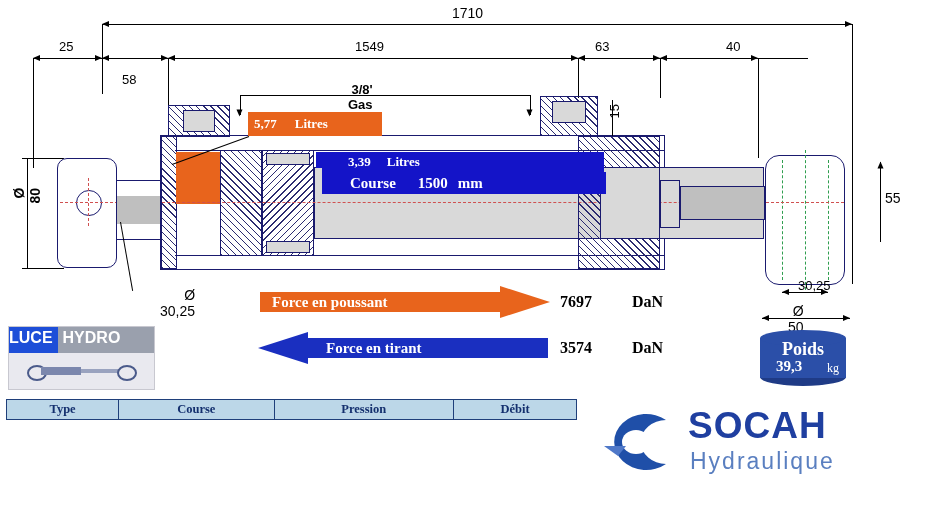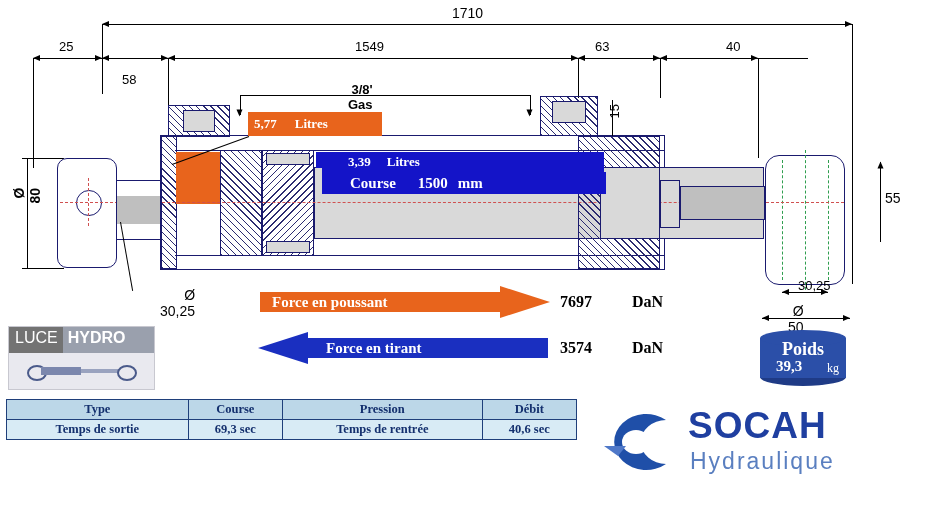--- a/index.html
+++ b/index.html
@@ -49,22 +49,22 @@
      font-family:"Liberation Serif",serif;font-size:12.5px;}
   table.spec td{border:1px solid #1f3f7a;text-align:center;padding:1px 2px;height:17px;}
   .hdr{background:#bcd7e8;font-weight:bold;color:#14306e;}
   .cellblue{background:#d8ebf5;font-weight:bold;color:#14306e;}
   .cellwhite{background:#ffffff;font-weight:bold;color:#000;}
   .redtype{color:#d01010;font-weight:bold;}
 
   
   .luce{position:absolute;left:8px;top:326px;width:145px;height:62px;background:#e9e9ef;border:1px solid #c8c8d0;}
   .luce-top{position:absolute;left:0;top:0;width:145px;height:26px;display:flex;}
-  .luce-l{background:#737373;color:#fff;font-weight:normal;font-family:"Liberation Sans",sans-serif;
-    font-size:16px;padding:2px 5px 0 6px;letter-spacing:0px;}
+  .luce-l{background:#1d4ed8;color:#fff;font-weight:bold;font-family:"Liberation Sans",sans-serif;
+    font-size:16px;padding:2px 5px 0 0;letter-spacing:0px;}
   .luce-r{background:#9aa0ad;color:#fff;font-weight:bold;font-family:"Liberation Sans",sans-serif;
     font-size:16px;padding:2px 6px 0 5px;flex:1;}
 
   
   .poids{position:absolute;left:760px;top:330px;width:86px;height:56px;}
   .poids-top{position:absolute;left:0;top:0;width:86px;height:16px;border-radius:50%/50%;background:#2b4fa8;}
   .poids-body{position:absolute;left:0;top:8px;width:86px;height:40px;background:#2b4fa8;}
   .poids-bot{position:absolute;left:0;top:38px;width:86px;height:18px;border-radius:50%/50%;background:#1f3b86;}
   .poids-txt{position:absolute;width:86px;text-align:center;color:#fff;font-weight:bold;
     font-family:"Liberation Serif",serif;}
@@ -270,26 +270,20 @@
 </div>
 
 <table class="spec">
   <tbody>
       <tr>
     <td class="hdr">Type</td>
     <td class="hdr" colspan="2">Course</td>
     <td class="hdr">Pression</td>
     <td class="hdr">Débit</td>
   </tr>
-  <tr>
-    <td class="cellblue">Temps de sortie</td>
-    <td class="cellblue" colspan="2">69,3 sec</td>
-    <td class="cellblue">Temps de rentrée</td>
-    <td class="cellblue">40,6 sec</td>
-  </tr>
 </tbody>
   </table>
 
 <div class="abs" style="left:596px;top:406px;width:86px;height:72px;">
   <svg width="86" height="72" viewBox="0 0 86 72">
     <path d="M70 14 A32 28 0 1 0 70 58 A24 21 0 1 1 70 14 Z" fill="#1f4fa8"></path>
     <ellipse cx="40" cy="36" rx="14" ry="12" fill="#ffffff"></ellipse>
     <path d="M8 40 L30 40 L22 50 Z" fill="#4f78c8"></path>
   </svg>
 </div>

